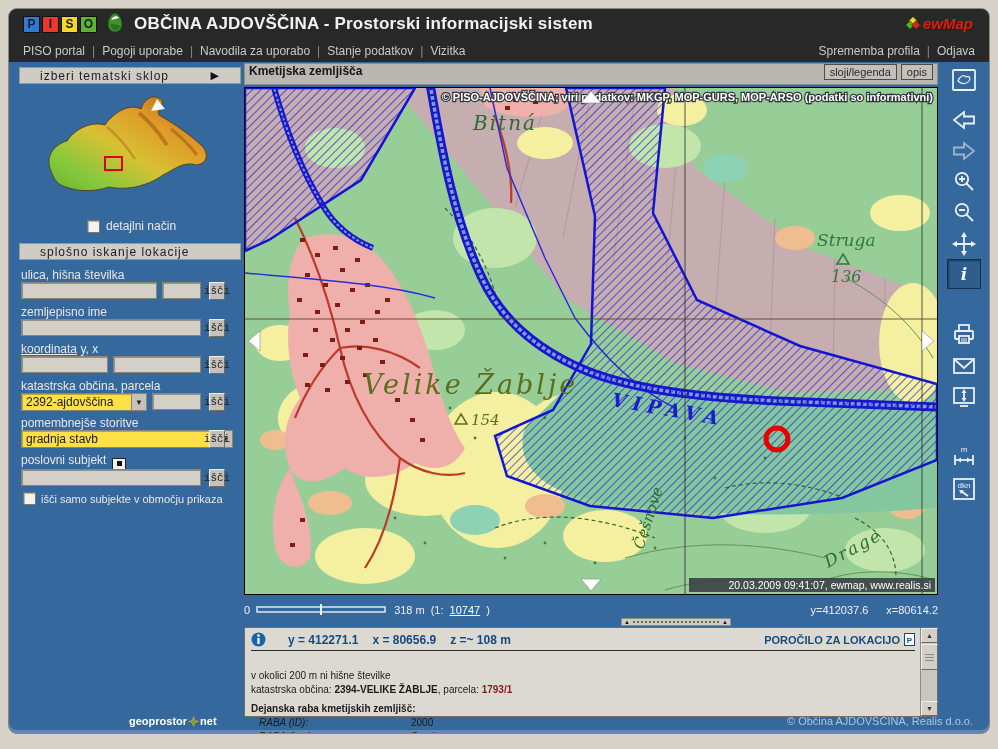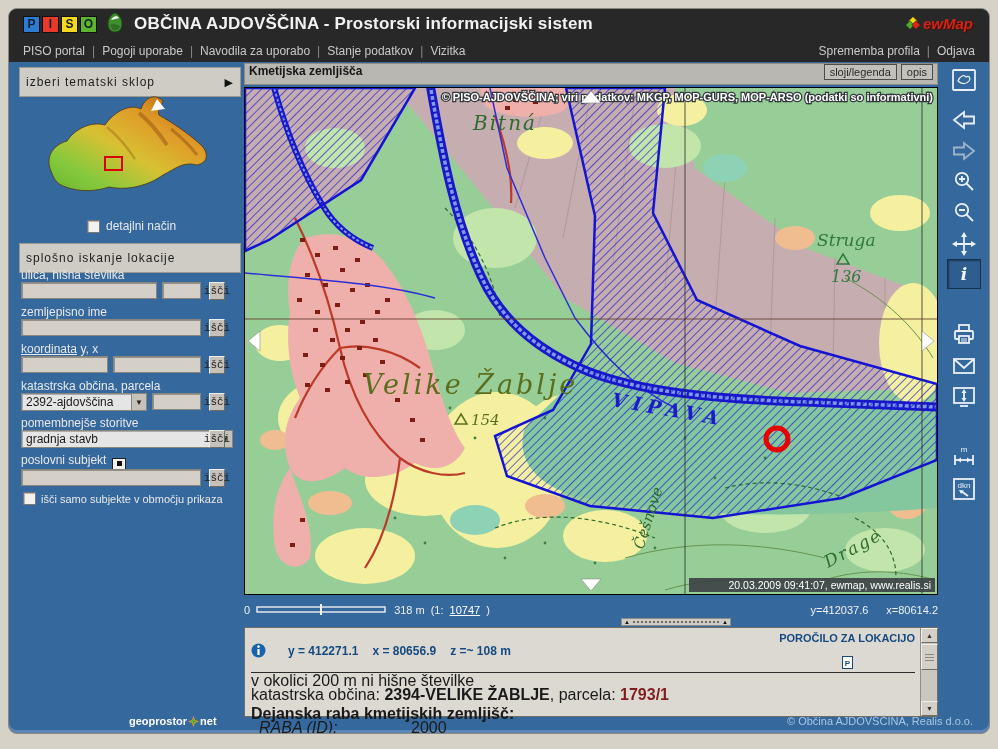--- a/index.html
+++ b/index.html
@@ -33,36 +33,36 @@
   .menubar {
     position:absolute; left:0; top:30px; width:100%; height:23px; background:#282828;
     display:flex; align-items:center; justify-content:space-between;
     padding:0 14px; color:#c9c9c9; font-size:12px;
   }
   .menu-group { display:flex; gap:7px; align-items:center; }
   .menu-item { cursor:pointer; }
   .menu-sep { color:#8a8a8a; }
   
   .side-bar-header {
-    position:absolute; left:10px; width:222px; height:30px; background:#cfccc5;
+    position:absolute; left:10px; width:222px; height:17px; background:#cfccc5;
     color:#1d1d1d; font-size:12px; letter-spacing:1px; display:flex; align-items:center;
-    padding:0 6px; justify-content:space-between; border:1px solid #9b988f;
+    padding:0 20px; justify-content:space-between; border:1px solid #9b988f;
   }
   .side-arrow { color:#111; font-size:11px; }
   .checkbox {
     width:13px; height:13px; background:#f2f1ed; border:1px solid #777;
     box-shadow: inset 1px 1px 0 #b9b6ae; display:inline-block; vertical-align:-2px;
   }
   .side-label { color:#e8e8e8; font-size:12px; }
   .field {
     background:#d4d0c8; border:1px solid #88857d; height:17px;
     box-shadow: inset 1px 1px 0 rgba(0,0,0,.3);
   }
   .dropdown {
-    background:#e5e5e5; border:1px solid #88857d; height:18px;
+    background:#fde047; border:1px solid #88857d; height:18px;
     display:flex; align-items:center; justify-content:space-between;
     font-size:12px; color:#1a1a1a; padding-left:4px;
     box-shadow: inset 1px 1px 0 rgba(0,0,0,.25);
   }
   .dd-btn { width:15px; height:100%; background:#c6c2ba; border-left:1px solid #88857d;
     display:flex; align-items:center; justify-content:center; font-size:8px; color:#222; }
   .isci-btn {
     position:absolute; width:16px; height:18px; background:#c6c2ba;
     border:1px solid; border-color:#efede8 #6f6c64 #6f6c64 #efede8;
     font-size:11px; color:#222; display:flex; align-items:center; justify-content:center;
@@ -106,22 +106,22 @@
   .splitter .tri { font-size:6px; color:#111; line-height:1; }
   
   .info-panel {
     position:absolute; left:235px; top:618px; width:694px; height:90px;
     background:#dcd9d2; border:1px solid #706d66;
   }
   .ip-inner { position:absolute; left:6px; top:4px; right:22px; }
   .ip-head { display:flex; align-items:center; gap:10px; border-bottom:1px solid #2b2b2b; padding-bottom:3px; }
   .ip-coords { color:#154a80; font-weight:bold; font-size:12px; display:flex; gap:14px;margin-left:12px; }
   .ip-report { margin-left:auto; color:#154a80; font-weight:bold; font-size:11px;
-    display:flex; align-items:center; gap:12px; cursor:pointer;flex-direction:column; }
-  .ip-body { font-size:16px; color:#1a1a1a; margin-top:1px; line-height:14px; }
+    display:flex; align-items:center; gap:4px; cursor:pointer; }
+  .ip-body { font-size:10px; color:#1a1a1a; margin-top:18px; line-height:14px; }
   .ip-link { color:#7f1d1d; font-weight:bold; cursor:pointer; }
   .ip-row { display:flex; font-style:italic; }
   .ip-row .k { width:160px; padding-left:8px; }
   .ip-row .v { font-style:normal; }
   .ip-scroll {
     position:absolute; right:0; top:0; width:17px; height:100%;
     background:#cac7bf; border-left:1px solid #8e8c86;
   }
   .sb-btn {
     width:17px; height:15px; background:#d4d0c8;

